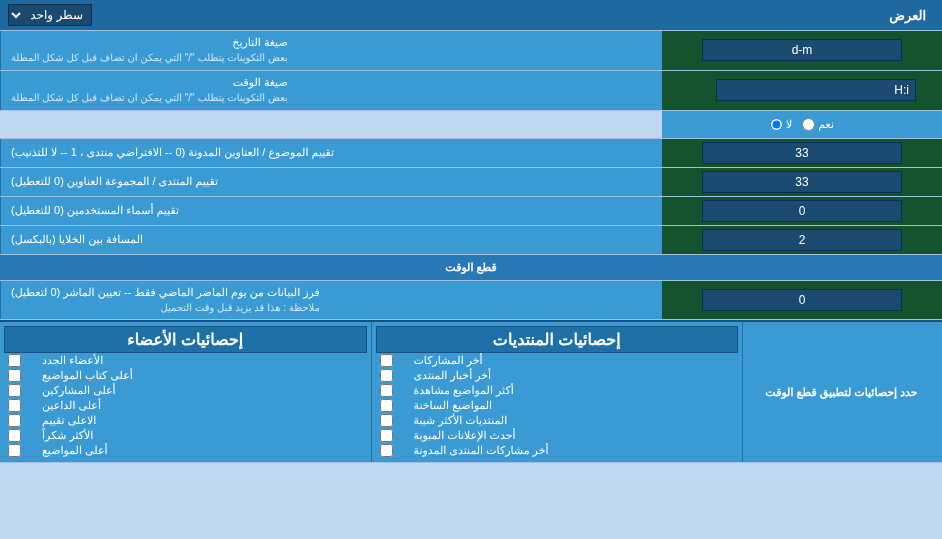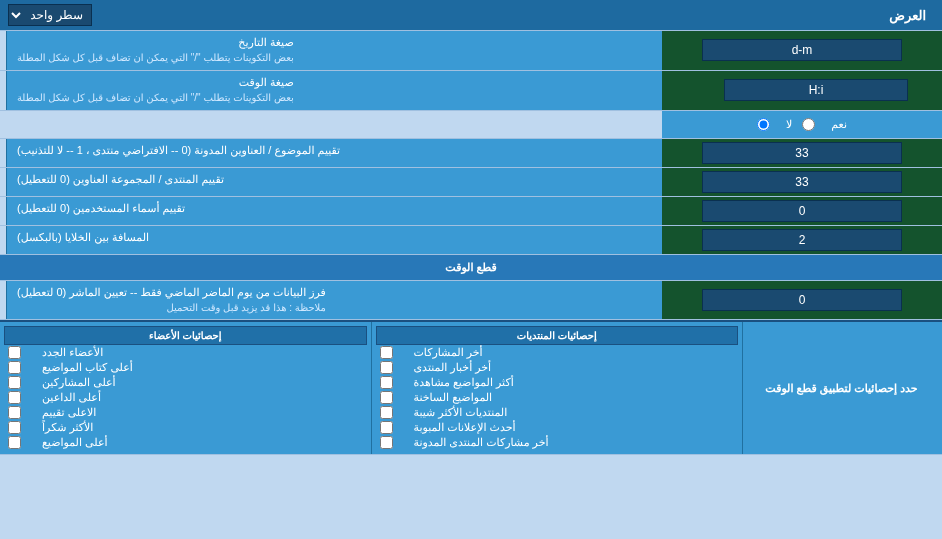--- a/index.html
+++ b/index.html
@@ -34,27 +34,27 @@
       justify-content: center;
       align-items: center;
       padding: 5px 8px;
       min-height: 26px;
     }
     .label-cell {
       background: #3a9ad4;
       color: #fff;
       padding: 4px 10px;
       display: flex;
+      align-items: center;
       justify-content: flex-end;
       text-align: right;
       flex: 1;
       font-size: 11px;
       line-height: 1.4;
       border-left: 1px solid #2070a0;
-      margin-left: 6px;
     }
     .input-cell {
       background: #14532d;
       display: flex;
       align-items: center;
       justify-content: center;
       width: 280px;
       min-width: 200px;
       padding: 3px 6px;
     }
@@ -76,28 +76,28 @@
       gap: 10px;
       padding: 4px 10px;
       width: 280px;
       min-width: 200px;
       color: #fff;
       font-size: 11px;
     }
     .radio-cell label {
       display: flex;
       align-items: center;
-      gap: 16px;
+      gap: 3px;
       cursor: pointer;
     }
     .bottom-col-header {
       background: #2070a8;
       color: #fff;
       font-weight: bold;
-      font-size: 10px;
+      font-size: 16px;
       text-align: center;
       padding: 3px 6px;
       border: 1px solid #1a5080;
     }
     .checkbox-item {
       display: flex;
       align-items: center;
       justify-content: flex-end;
       gap: 21px;
       color: #fff;
@@ -140,21 +140,21 @@
   <div class="input-cell">
     <input type="text" value="d-m" style="background: rgb(26, 74, 112); color: rgb(255, 255, 255); border: 1px solid rgb(10, 48, 80); padding: 3px 6px; font-size: 12px; width: 200px; text-align: center; direction: ltr;">
   </div>
   <div class="label-cell">
     <span>صيغة التاريخ<br><span class="note-text">بعض التكوينات يتطلب "/" التي يمكن ان تضاف قبل كل شكل المطلة</span></span>
   </div>
 </div>
 
 <div class="row">
   <div class="input-cell">
-    <input type="text" value="H:i" style="background: rgb(26, 74, 112); color: rgb(255, 255, 255); border: 1px solid rgb(10, 48, 80); padding: 3px 6px; font-size: 12px; width: 184px; text-align: center; direction: ltr; margin-left: 28px;">
+    <input type="text" value="H:i" style="background: rgb(26, 74, 112); color: rgb(255, 255, 255); border: 1px solid rgb(10, 48, 80); padding: 3px 6px; font-size: 12px; width: 200px; text-align: right; direction: ltr; margin-left: 28px;">
   </div>
   <div class="label-cell">
     <span>صيغة الوقت<br><span class="note-text">بعض التكوينات يتطلب "/" التي يمكن ان تضاف قبل كل شكل المطلة</span></span>
   </div>
 </div>
 
 <div class="row">
   <div class="radio-cell">
     <label>
       <span>نعم</span>

